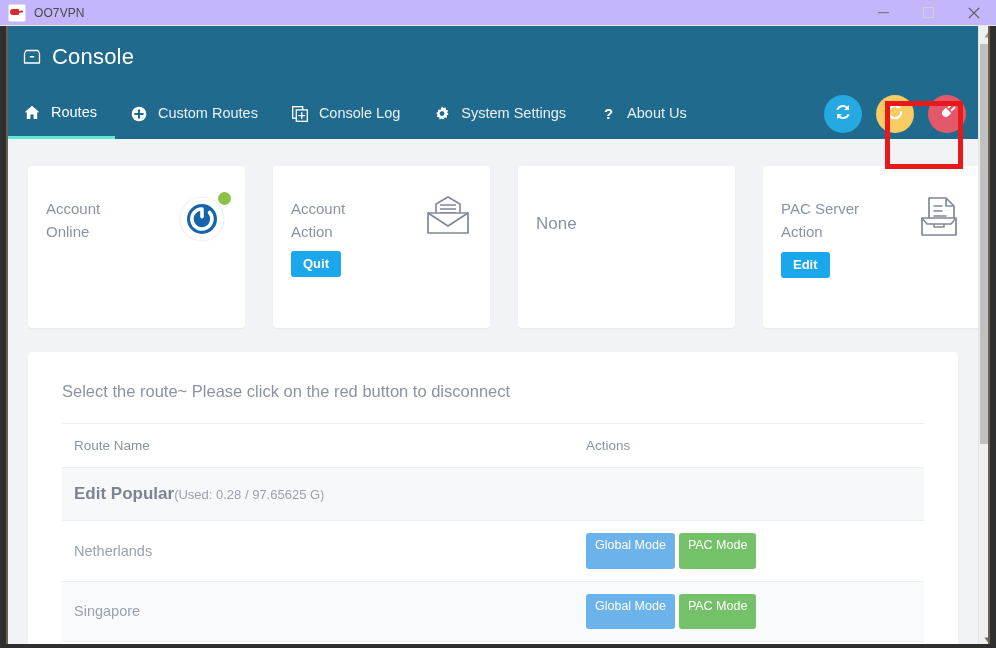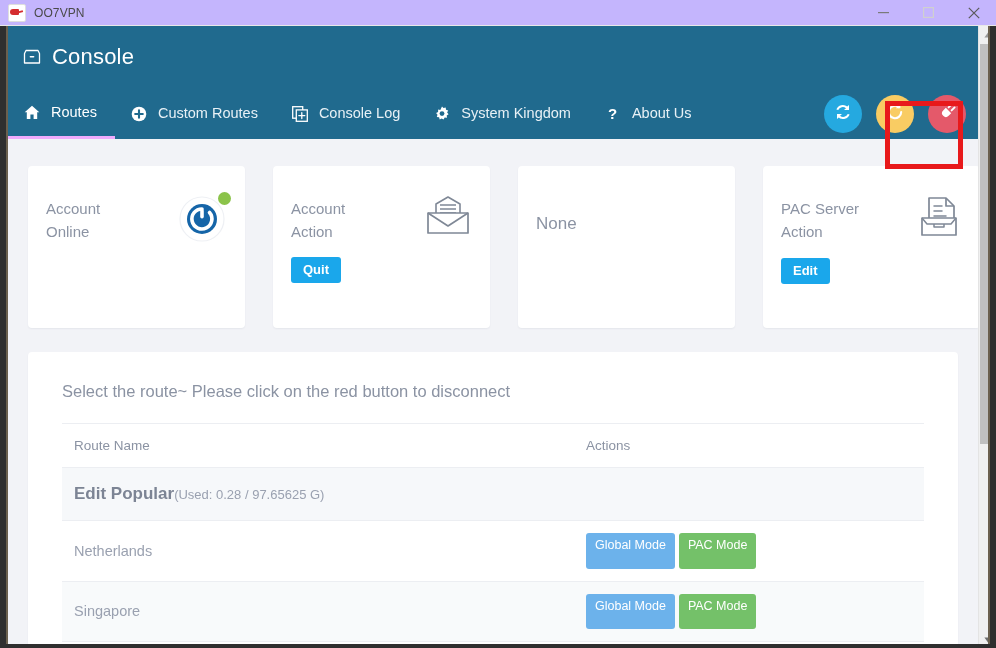--- a/index.html
+++ b/index.html
@@ -165,21 +165,21 @@
     align-items: center;
     padding: 0 18px 0 16px;
     height: 51px;
     color: #e8f1f6;
     font-size: 14.5px;
     box-sizing: border-box;
     position: relative;
     white-space: nowrap;
   }
   .nav-item.active {
-    border-bottom: 3px solid #f0abfc;
+    border-bottom: 3px solid #5eead4;
     color: #ffffff;
   }
   .nav-item .nav-ico {
     width: 16px; height: 16px;
     margin-right: 11px;
     flex: 0 0 auto;
     display: inline-flex;
     align-items: center;
     justify-content: center;
   }
@@ -256,21 +256,21 @@
     max-width: 100px;
   }
   .card-ico { flex: 0 0 auto; margin-top: -4px; }
   .card-value {
     margin-top: 16px;
     font-size: 17px;
     color: #8b93a3;
   }
   .card-btn {
     display: inline-block;
-    margin-top: 14px;
+    margin-top: 8px;
     background: #1aa7eb;
     color: #ffffff;
     font-size: 13px;
     font-weight: bold;
     padding: 6px 12px 7px 12px;
     border-radius: 3px;
     line-height: 1;
   }
 
   
@@ -456,21 +456,21 @@
           <span class="nav-lbl">Console Log</span>
         </div>
 
         <div class="nav-item">
           <span class="nav-ico">
             <svg width="16" height="16" viewBox="0 0 16 16" aria-hidden="true">
               <path d="M8 0.4 L9.5 2.1 L11.7 1.5 L12 3.8 L14.2 4.5 L13.1 6.5 L14.6 8.2 L12.7 9.4 L13 11.7 L10.7 11.6 L9.5 13.6 L7.7 12.4 L5.7 13.5 L5.1 11.3 L2.8 10.9 L3.5 8.7 L2.1 7 L4.1 5.9 L4.1 3.6 L6.3 4 Z" fill="#ffffff"></path>
               <circle cx="8" cy="7.6" r="2.4" fill="#206a8e"></circle>
             </svg>
           </span>
-          <span class="nav-lbl">System Kingdom</span>
+          <span class="nav-lbl">System Settings</span>
         </div>
 
         <div class="nav-item">
           <span class="nav-ico">
             <svg width="13" height="16" viewBox="0 0 13 16" aria-hidden="true">
               <text x="6.5" y="13" text-anchor="middle" font-family="Liberation Sans, sans-serif" font-size="15" font-weight="bold" fill="#ffffff">?</text>
             </svg>
           </span>
           <span class="nav-lbl">About Us</span>
         </div>

